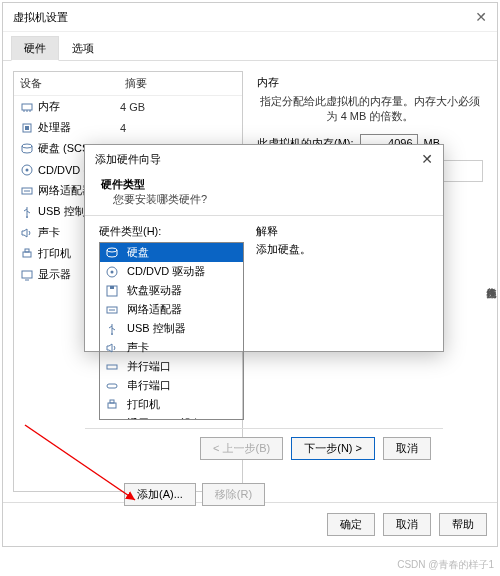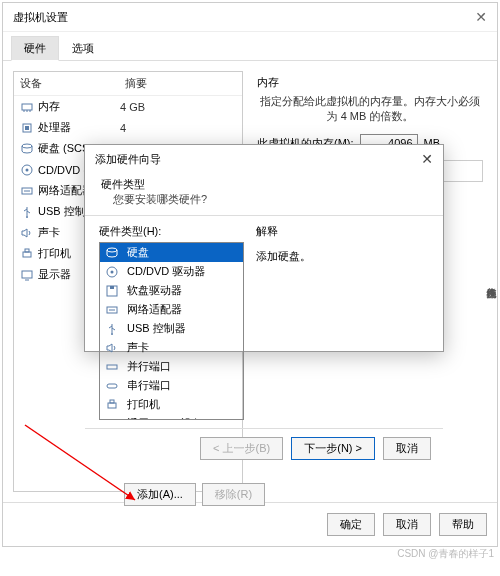--- a/index.html
+++ b/index.html
@@ -36,40 +36,40 @@
 .mem-scale { border: 1px solid #ccc; padding: 4px; margin-top: 8px; }
 
 .footer { display: flex; justify-content: flex-end; gap: 8px; padding: 10px; border-top: 1px solid #ddd; }
 
 
 .wizard { position: absolute; left: 84px; top: 144px; width: 360px; height: 208px; background: #fff; border: 1px solid #999; box-shadow: 0 4px 20px rgba(0,0,0,0.25); display: flex; flex-direction: column; }
 .wiz-title { display: flex; padding: 6px 10px; align-items: center; }
 .wiz-title .t { flex: 1; }
 .wiz-title .x { font-size: 14px; color: #444; cursor: pointer; }
 .wiz-head { padding: 4px 16px 8px; border-bottom: 1px solid #ddd; }
-.wiz-head .h1 { font-weight: normal; }
+.wiz-head .h1 { font-weight: bold; }
 .wiz-head .h2 { color: #444; padding-left: 12px; }
 .wiz-body { flex: 1; display: flex; padding: 8px 14px; gap: 12px; }
 .wiz-left { width: 145px; }
 .wiz-left .lbl { margin-bottom: 3px; }
 .wiz-list { border: 1px solid #888; height: 178px; overflow: auto; }
 .wiz-item { display: flex; align-items: center; padding: 2px 5px; gap: 8px; }
 .wiz-item.sel { background: #0a64c4; color: #fff; }
 .wiz-item .ico { width: 14px; height: 12px; display: inline-flex; align-items: center; justify-content: center; }
-.wiz-right .lbl { margin-bottom: 10px; }
+.wiz-right .lbl { margin-bottom: 3px; }
 .wiz-foot { display: flex; justify-content: flex-end; gap: 8px; padding: 8px 12px; border-top: 1px solid #ddd; }
 .wiz-foot .btn.primary { border: 1px solid #0a64c4; }
 
 
 .ico svg { width: 12px; height: 12px; }
 
 
 .arrow { position: absolute; left: 20px; top: 420px; pointer-events: none; }
 
-.watermark { position: absolute; right: 6px; bottom: 15px; color: #bbb; font-size: 10px; }
+.watermark { position: absolute; right: 6px; bottom: 4px; color: #bbb; font-size: 10px; }
 .sidecrop { position: absolute; right: 2px; top: 280px; color: #555; writing-mode: vertical-rl; font-size: 10px; }
 </style>
 </head>
 <body>
 
 <div class="window">
   <div class="titlebar">
     <span class="title">虚拟机设置</span>
     <span class="close">✕</span>
   </div>

